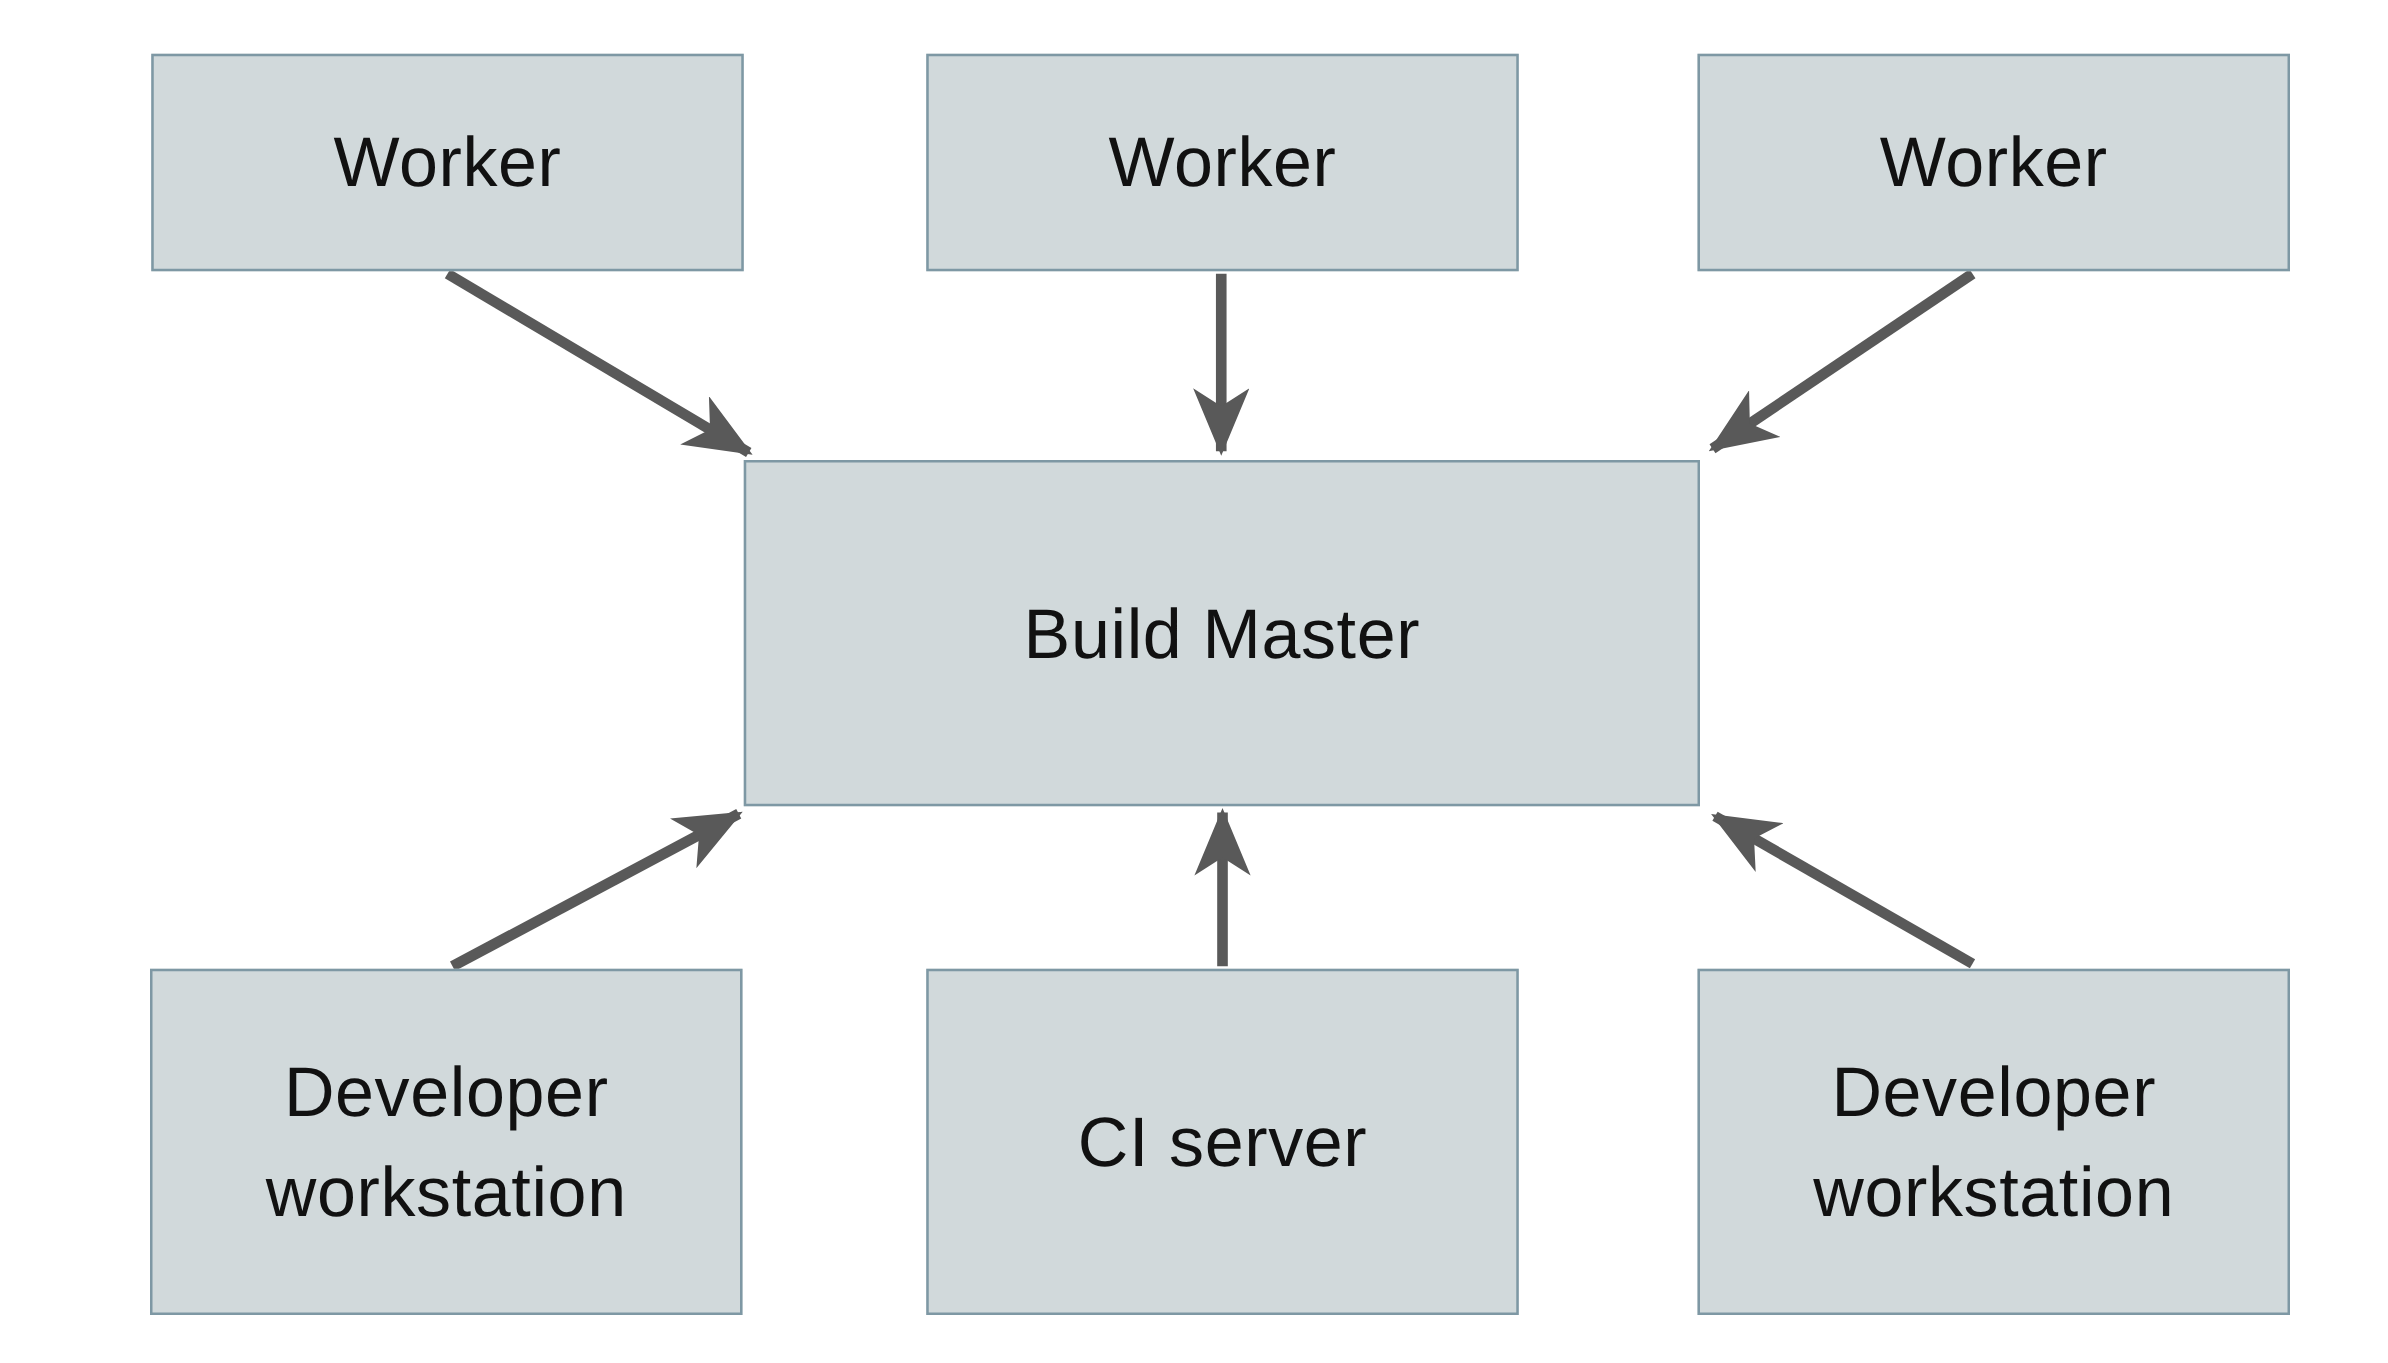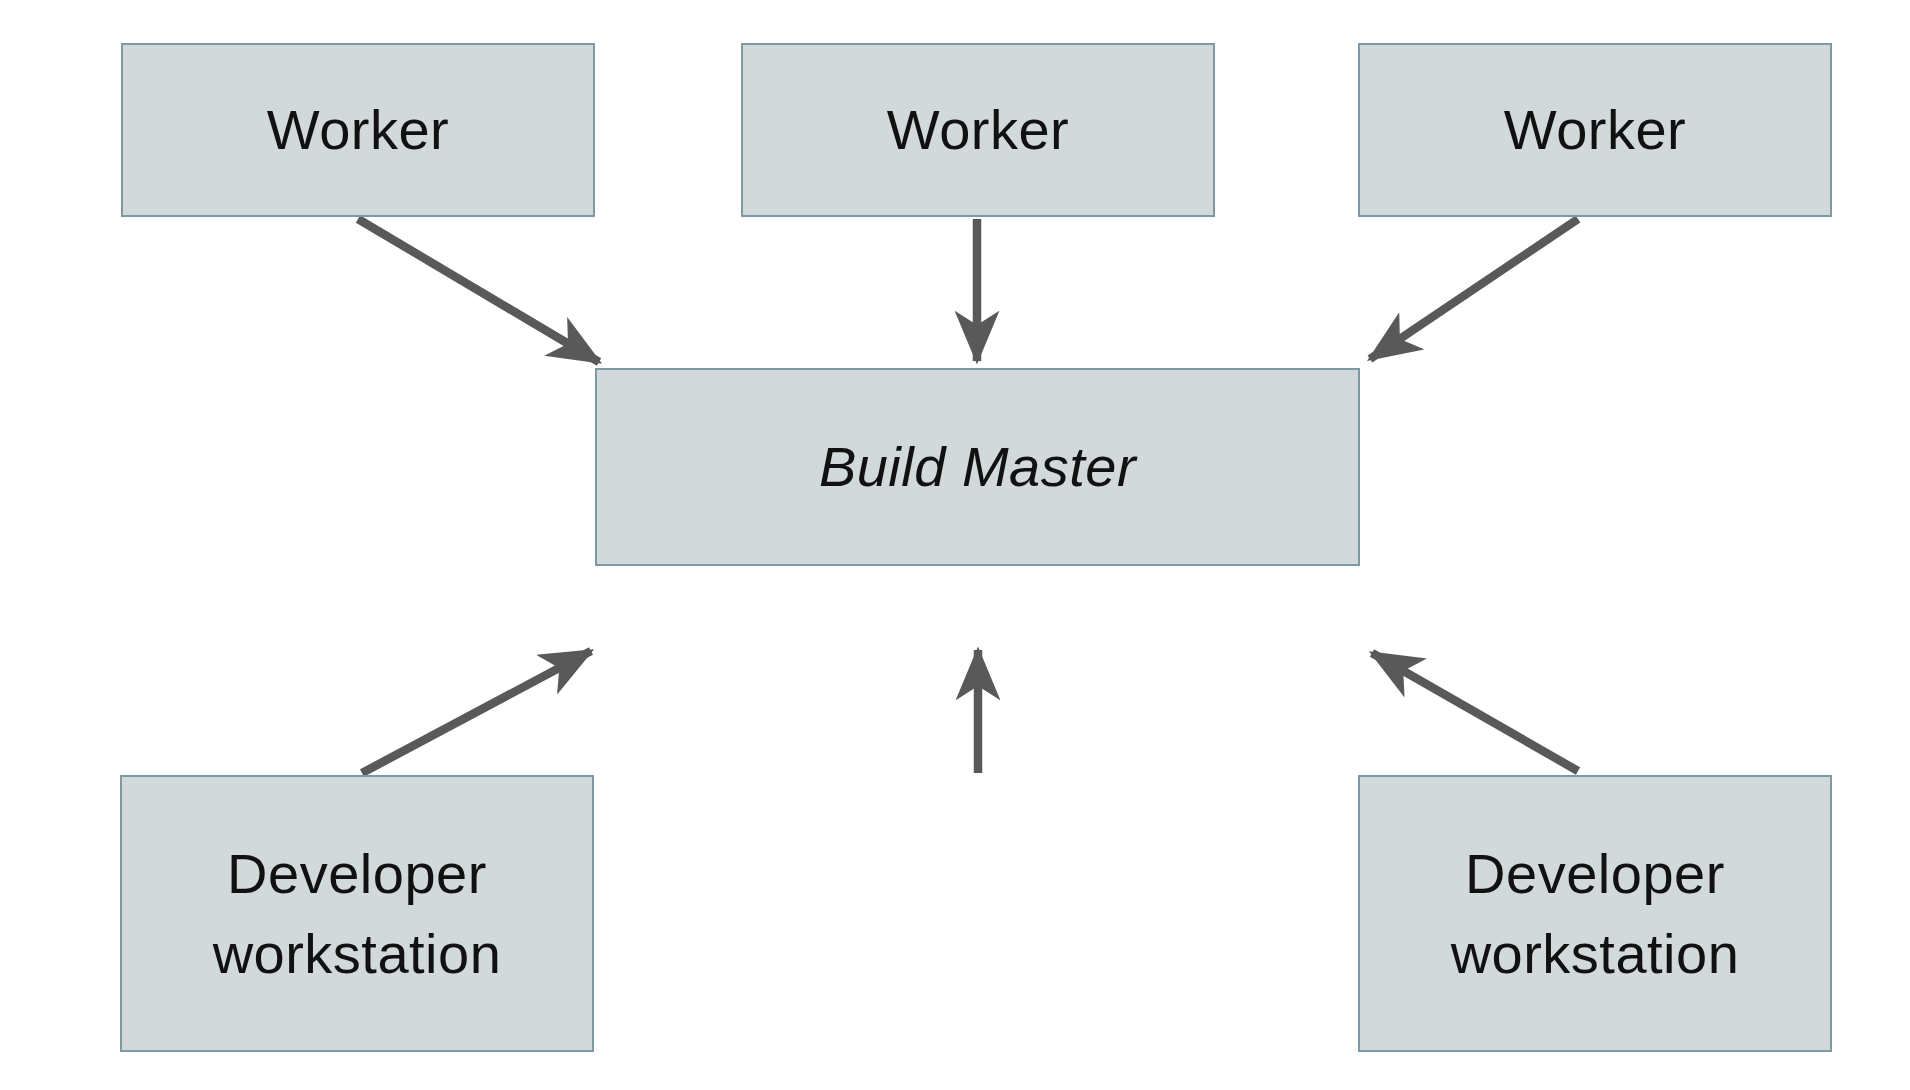--- a/index.html
+++ b/index.html
@@ -46,21 +46,21 @@
     justify-content: center;
     text-align: center;
     color: var(--text-color);
     font-size: 56px;
     line-height: 1.42;
     letter-spacing: 0.5px;
   }
   .node-worker-1         { left: 121px;  top: 43px;  width: 474px; height: 174px; }
   .node-worker-2         { left: 741px;  top: 43px;  width: 474px; height: 174px; }
   .node-worker-3         { left: 1358px; top: 43px;  width: 474px; height: 174px; }
-  .node-build-master     { left: 595px;  top: 368px; width: 765px; height: 198px; font-style: italic; }
+  .node-build-master     { left: 595px;  top: 368px; width: 765px; height: 277px; }
   .node-dev-ws-left      { left: 120px;  top: 775px; width: 474px; height: 277px; }
   .node-ci-server        { left: 741px;  top: 775px; width: 474px; height: 277px; }
   .node-dev-ws-right     { left: 1358px; top: 775px; width: 474px; height: 277px; }
   .node-label { display: inline-block; padding: 0 18px; }
 </style>
 </head>
 <body>
 
 <div class="canvas">
 
@@ -91,18 +91,21 @@
   </div>
 
   <div class="node node-build-master">
     <span class="node-label">Build Master</span>
   </div>
 
   <div class="node node-dev-ws-left">
     <span class="node-label">Developer workstation</span>
   </div>
 
+  <div class="node node-ci-server">
+    <span class="node-label">CI server</span>
+  </div>
 
   <div class="node node-dev-ws-right">
     <span class="node-label">Developer workstation</span>
   </div>
 
 </div>
 
 </body></html>

